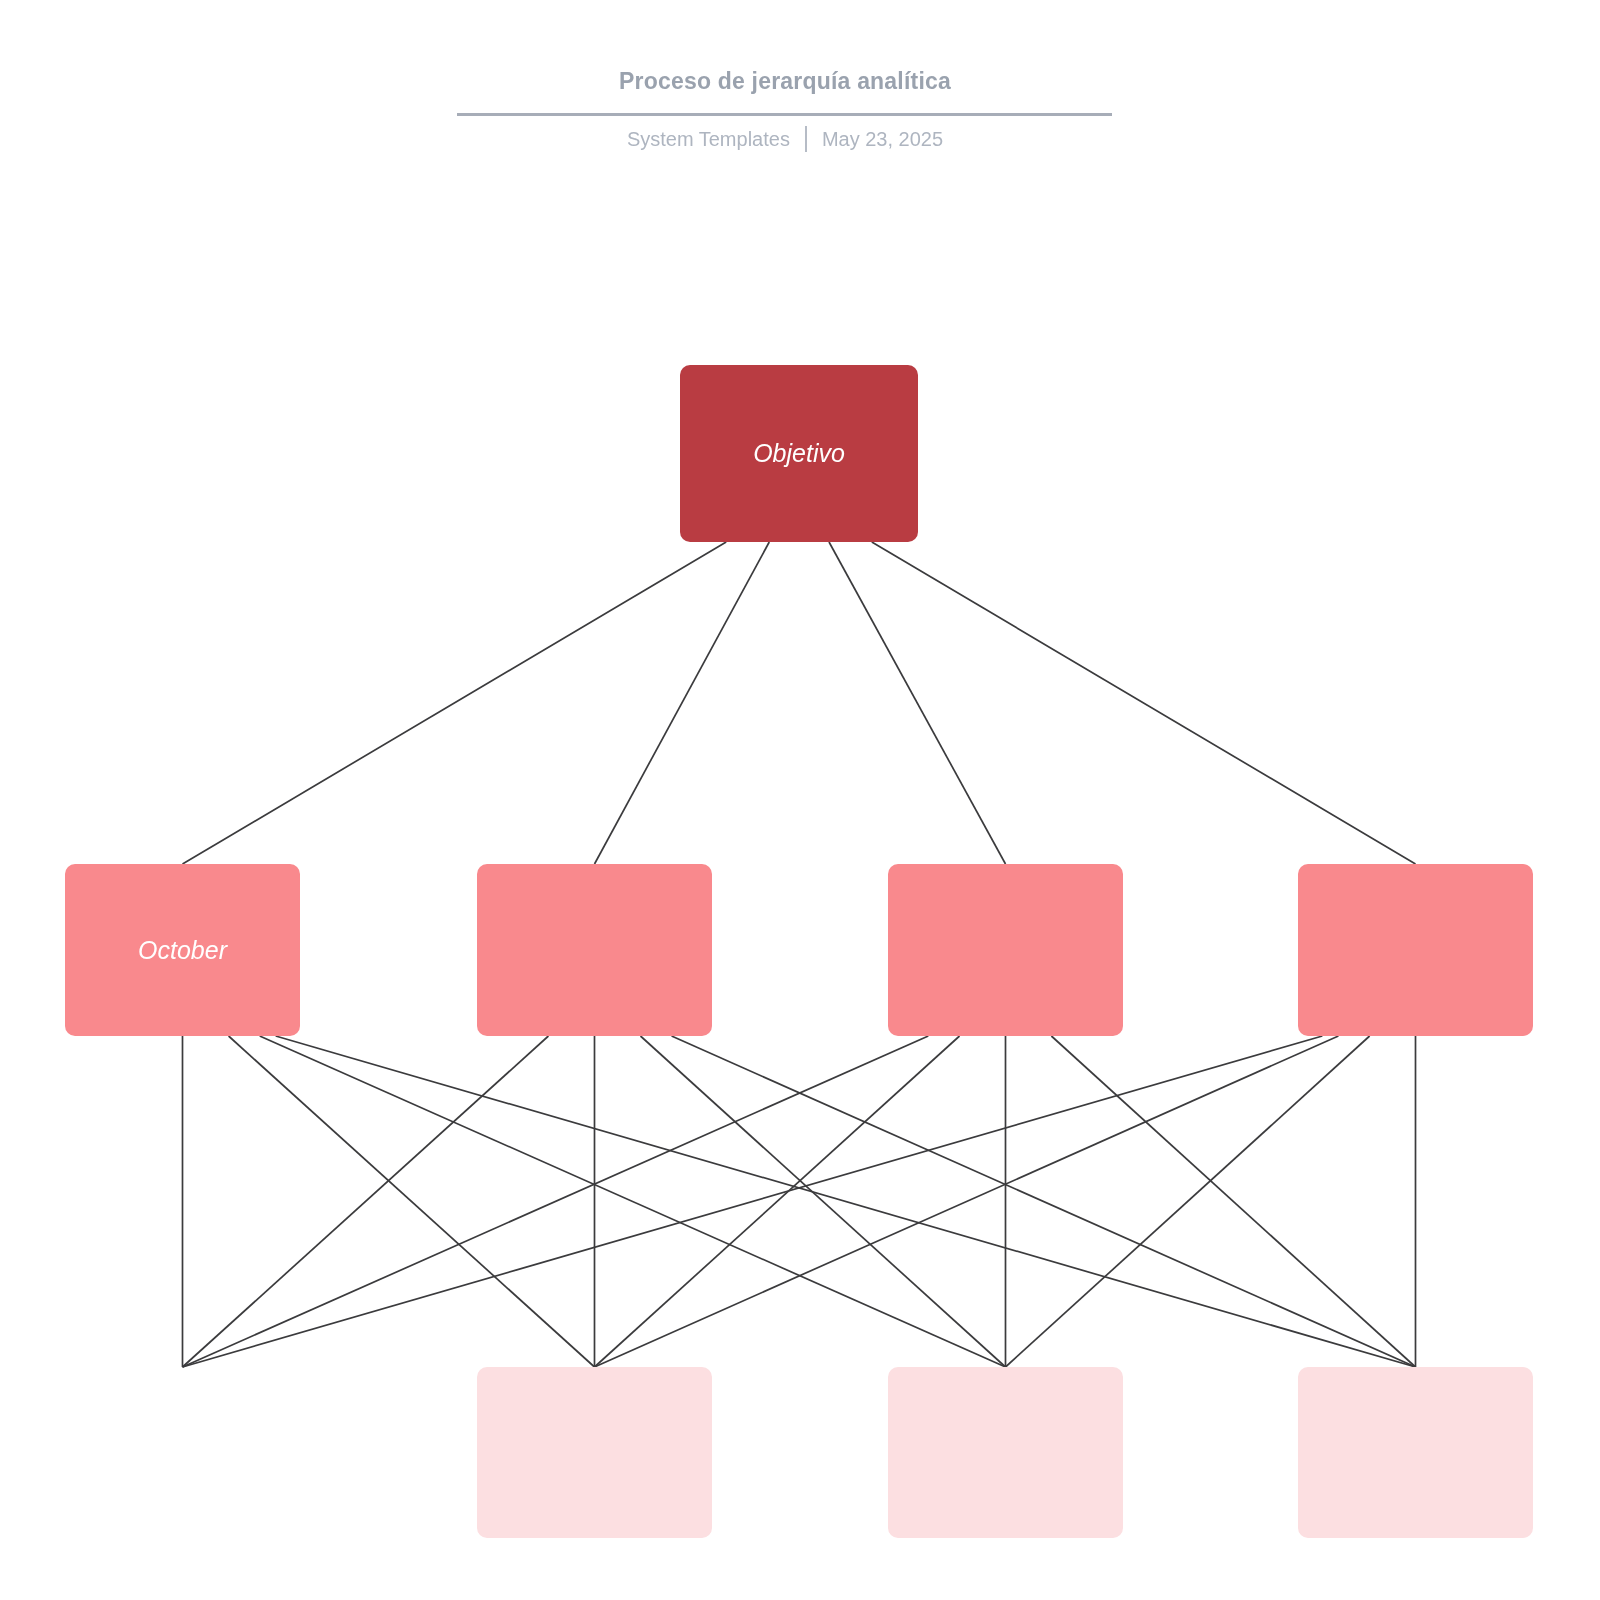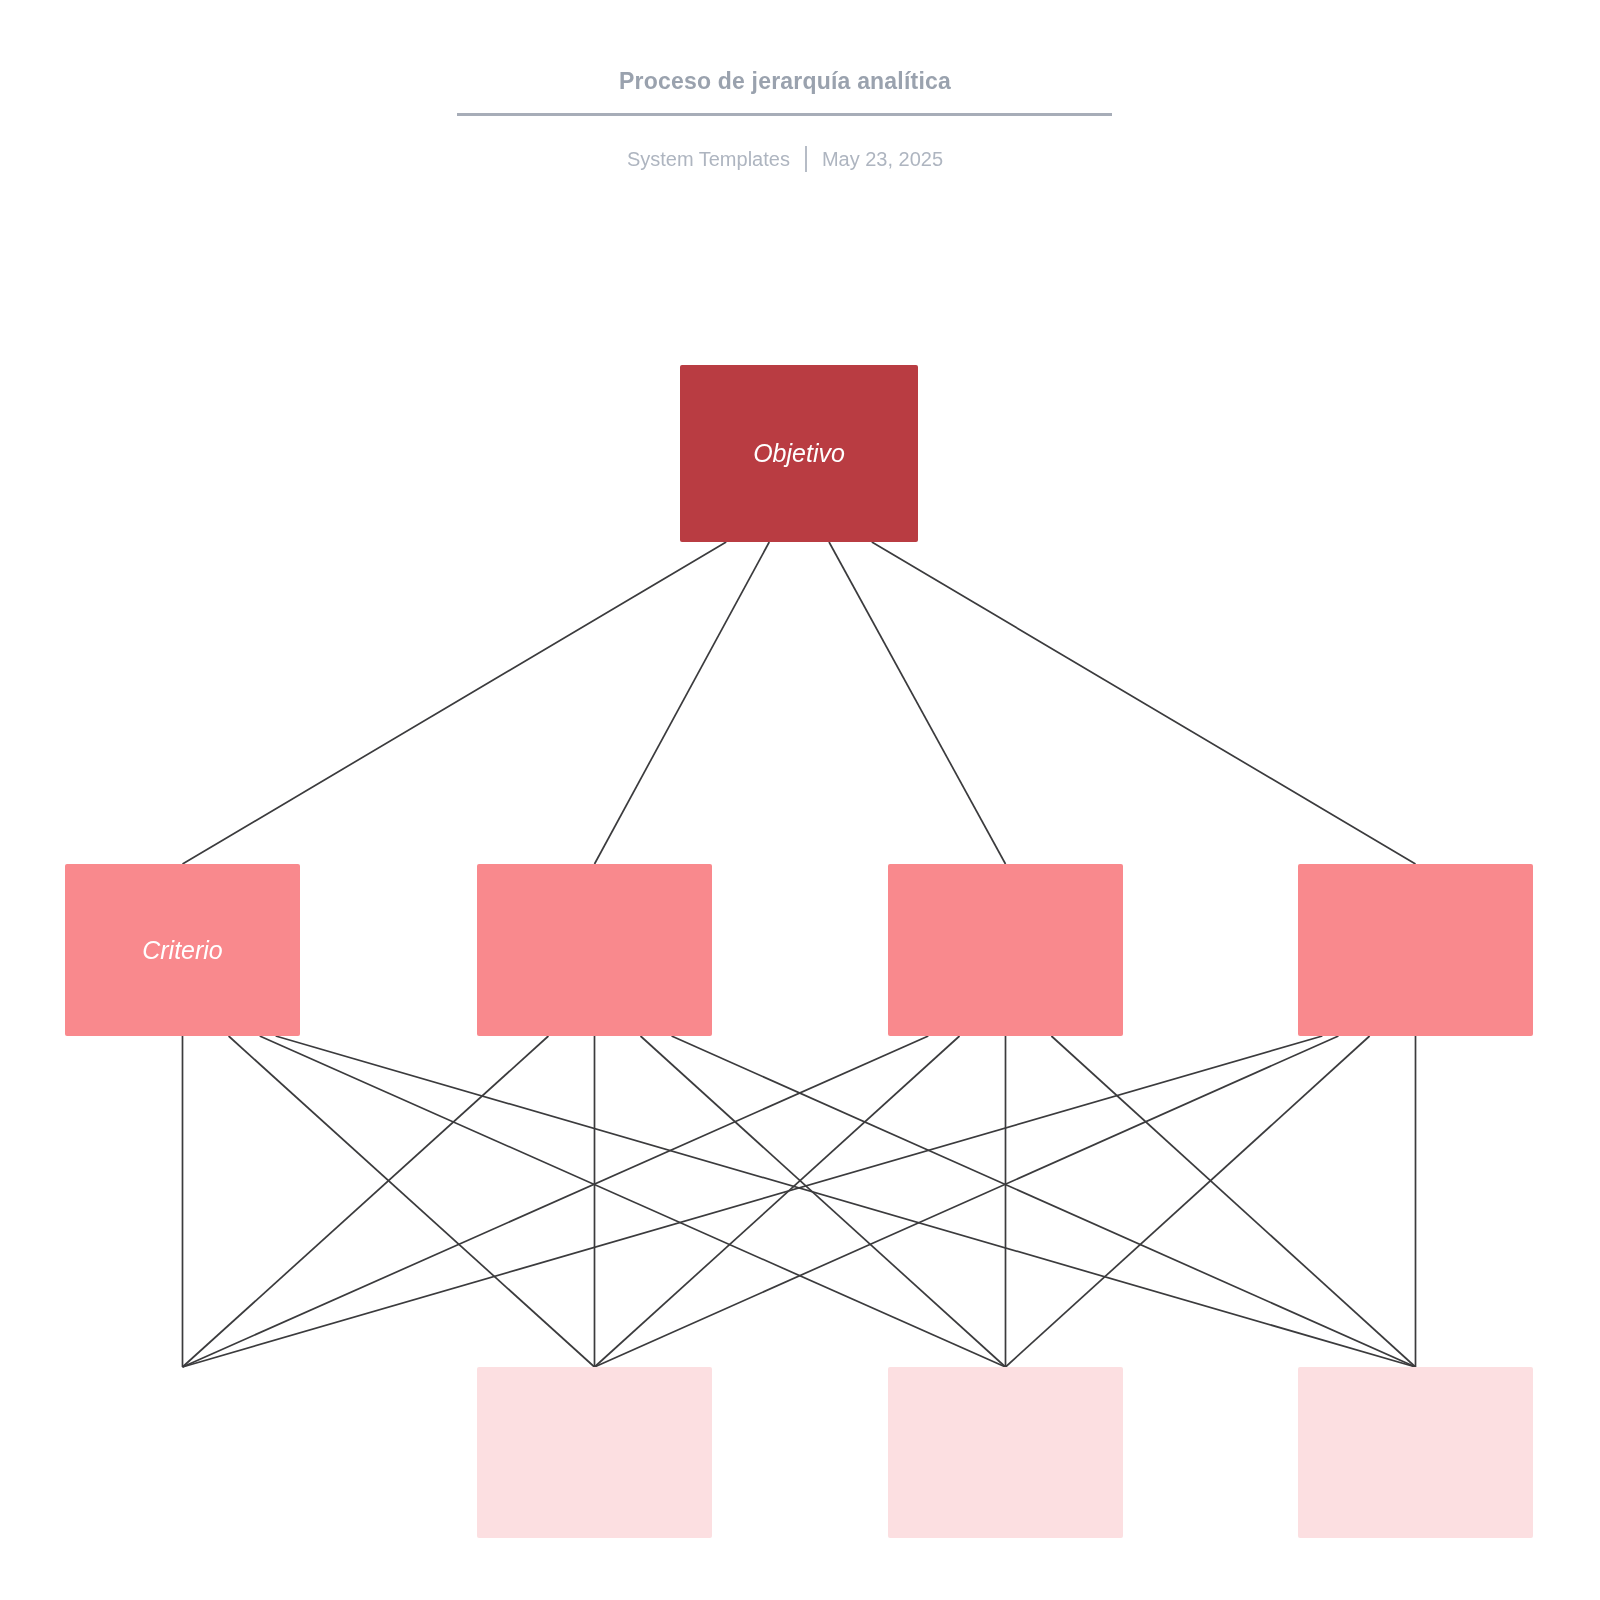--- a/index.html
+++ b/index.html
@@ -11,31 +11,31 @@
     position:absolute;top:68px;left:0;width:1570px;text-align:center;
     font-size:23px;font-weight:bold;color:var(--titlec);z-index:2;letter-spacing:0.2px;
   }
   .title-divider{
     position:absolute;top:113px;left:457px;width:655px;height:2.5px;
     background:var(--divc);z-index:2;
   }
   .subtitle{
     position:absolute;top:126px;left:0;width:1570px;display:flex;
     justify-content:center;align-items:center;gap:15px;
-    font-size:20px;color:var(--subc);z-index:2;line-height:26px;margin-top:20px;
+    font-size:20px;color:var(--subc);z-index:2;line-height:26px;
   }
   .vsep{width:2px;height:26px;background:var(--sepc);}
 
   
   svg.edges{position:absolute;left:0;top:0;z-index:0;}
   .edge{stroke:var(--edge);stroke-width:1.7px;}
 
   
   .node{
-    position:absolute;width:235px;height:172px;border-radius:2px;
+    position:absolute;width:235px;height:172px;border-radius:10px;
     display:flex;align-items:center;justify-content:center;
     font-style:italic;font-size:25px;z-index:1;
   }
   .node-goal{left:680px;top:365px;width:238px;height:177px;background:var(--goal);color:var(--labelL);}
   .row-mid{top:864px;background:var(--crit);color:var(--labelL);}
   .row-bot{top:1367px;height:171px;background:var(--alt);color:var(--labelD);}
   .col-1{left:65px}.col-2{left:477px}.col-3{left:888px}.col-4{left:1298px}
 </style>
 </head>
 <body>
@@ -71,21 +71,21 @@
       <line x1="1338.3844684115143" y1="1036" x2="594.5" y2="1367" class="edge"></line>
       <line x1="1369.6103449809361" y1="1036" x2="1005.5" y2="1367" class="edge"></line>
       <line x1="1415.5" y1="1036" x2="1415.5" y2="1367" class="edge"></line>
     </svg>
 
   <div class="node node-goal">
     <span>Objetivo</span>
   </div>
 
   <div class="node row-mid col-1">
-    <span>Criterio</span>
+    <span>October</span>
   </div>
   <div class="node row-mid col-2">
     <span></span>
   </div>
   <div class="node row-mid col-3">
     <span></span>
   </div>
   <div class="node row-mid col-4">
     <span></span>
   </div>

